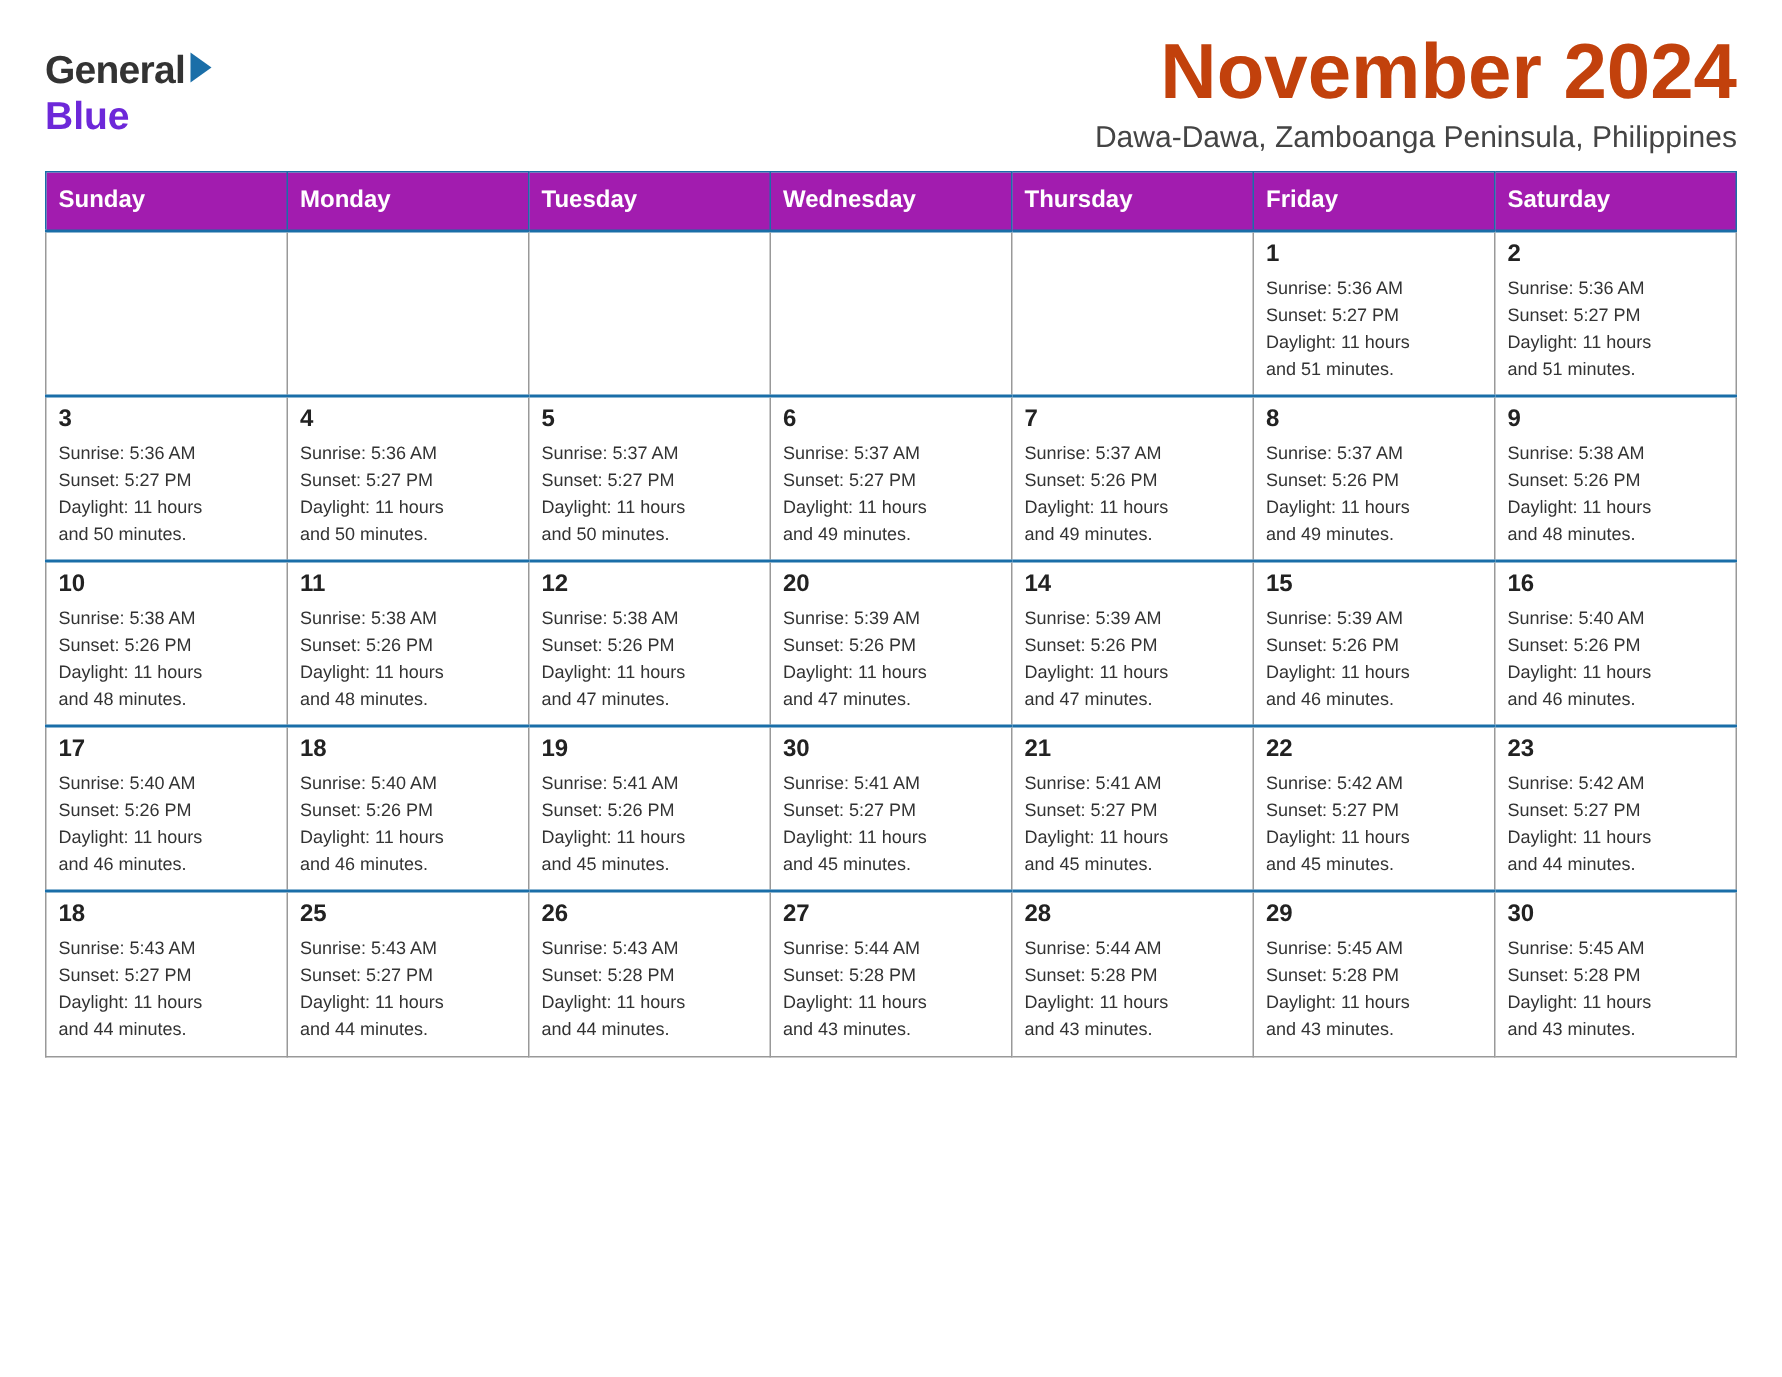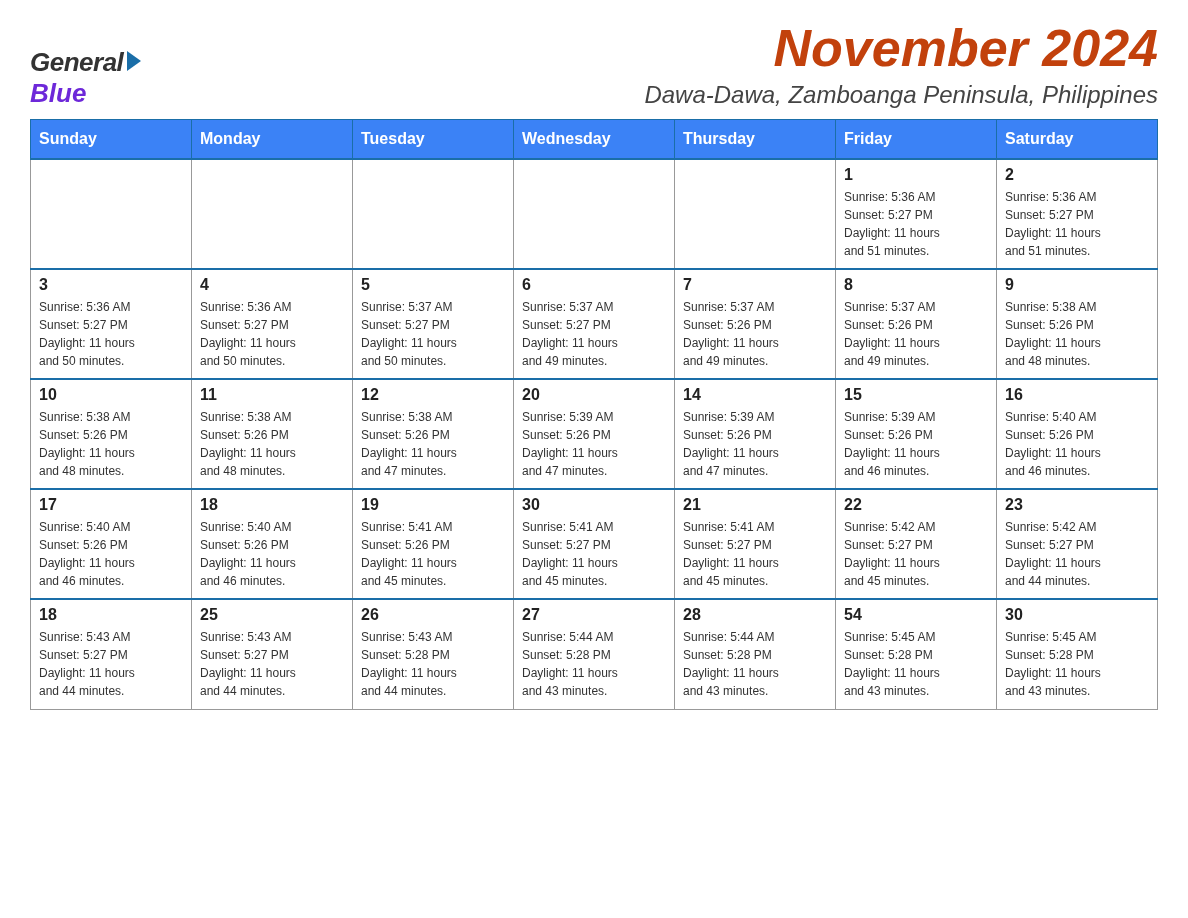--- a/index.html
+++ b/index.html
@@ -6,23 +6,22 @@
     body {
       font-family: Arial, sans-serif;
       background: #fff;
       width: 1188px;
       min-height: 918px;
       padding: 20px 30px;
     }
     .header {
       display: flex;
       justify-content: space-between;
-      align-items: flex-end;
+      align-items: center;
       margin-bottom: 10px;
-      font-style: italic;
     }
     .logo {
       display: flex;
       flex-direction: column;
       align-items: flex-start;
     }
     .logo-general {
       font-size: 26px;
       font-weight: bold;
       color: #333;
@@ -45,31 +44,31 @@
     .title-area {
       text-align: right;
     }
     .month-title {
       font-size: 52px;
       font-weight: bold;
       color: #c2410c;
       line-height: 1.1;
     }
     .location {
-      font-size: 24px;
+      font-size: 20px;
       color: #444;
       margin-top: 4px;
     }
     .calendar {
       width: 100%;
       border-collapse: collapse;
       margin-top: 10px;
     }
     .calendar th {
-      background-color: #3b82f6;
+      background-color: #a21caf;
       color: #fff;
       font-size: 16px;
       font-weight: bold;
       padding: 10px 8px;
       text-align: left;
       border: 1px solid #1a6ea8;
     }
     .calendar td {
       vertical-align: top;
       border: 1px solid #999;
@@ -338,21 +337,21 @@
 and 43 minutes.</div>
         </td>
         <td>
           <span class="day-number">28</span>
           <div class="day-info" style="white-space: pre-line;">Sunrise: 5:44 AM
 Sunset: 5:28 PM
 Daylight: 11 hours
 and 43 minutes.</div>
         </td>
         <td>
-          <span class="day-number">54</span>
+          <span class="day-number">29</span>
           <div class="day-info" style="white-space: pre-line;">Sunrise: 5:45 AM
 Sunset: 5:28 PM
 Daylight: 11 hours
 and 43 minutes.</div>
         </td>
         <td>
           <span class="day-number">30</span>
           <div class="day-info" style="white-space: pre-line;">Sunrise: 5:45 AM
 Sunset: 5:28 PM
 Daylight: 11 hours

